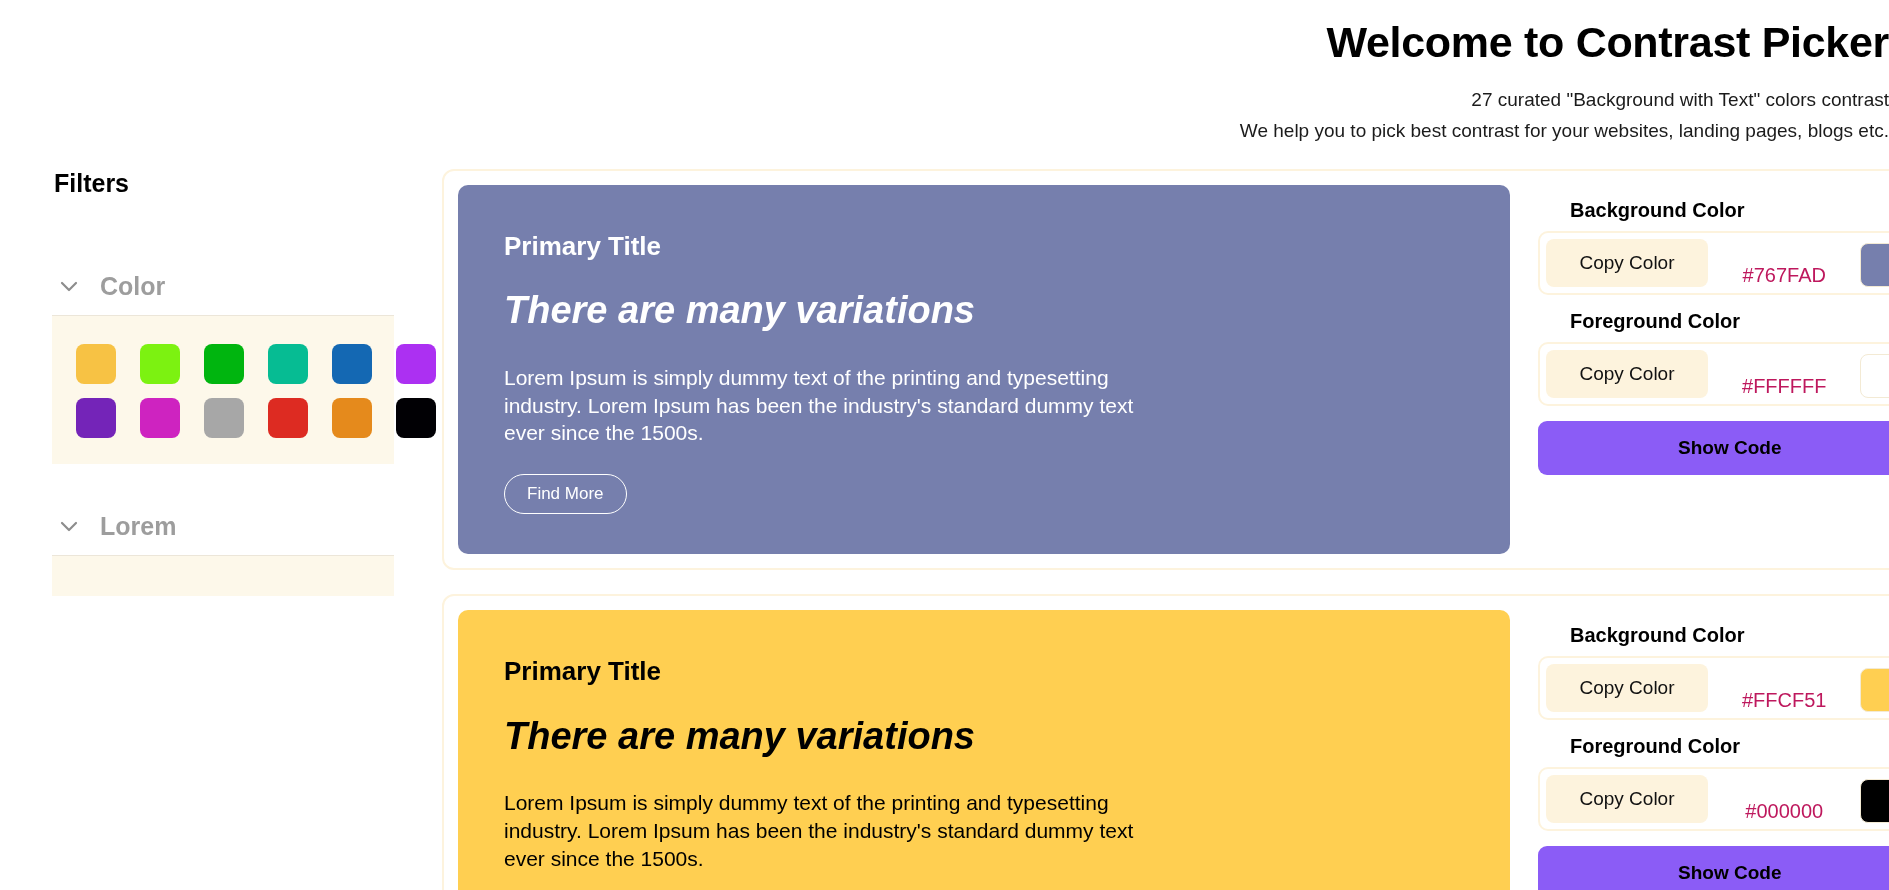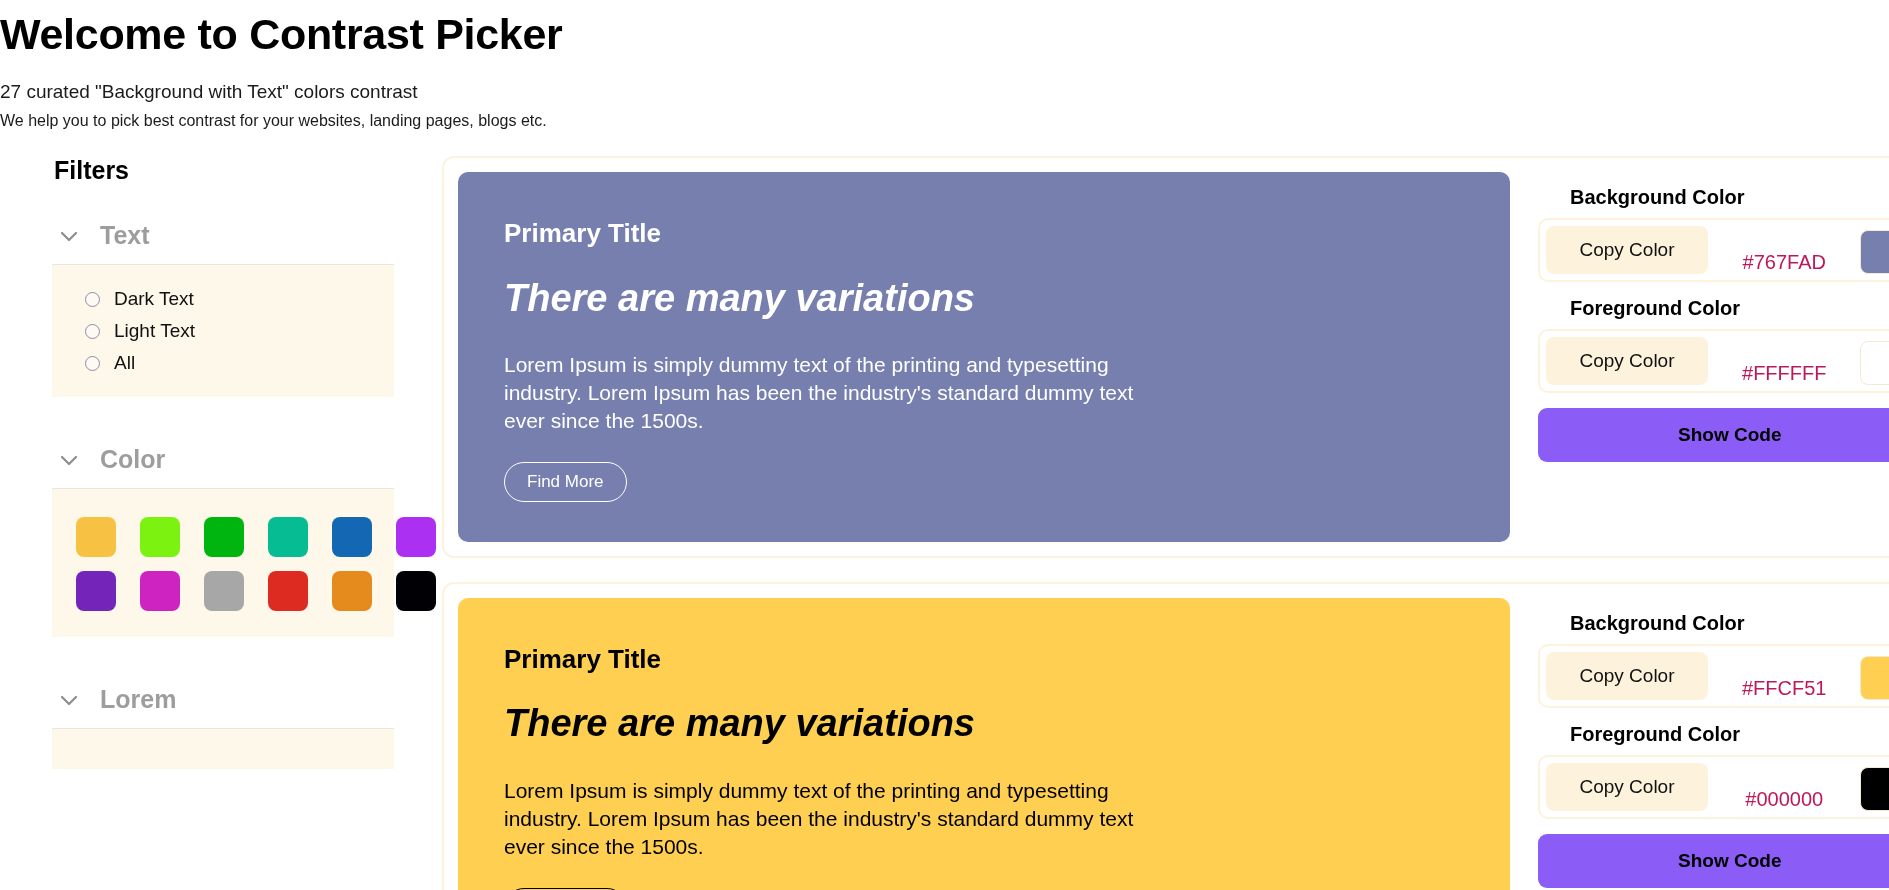--- a/index.html
+++ b/index.html
@@ -8,38 +8,38 @@
     height: 890px;
     overflow: hidden;
     background: #ffffff;
     font-family: "Liberation Sans", sans-serif;
     color: #111111;
   }
 
   
   .page-header {
     width: 100%;
-    padding-top: 8px;
-    text-align: left;
+    padding-top: 16px;
+    text-align: right;
   }
   .page-title {
     font-size: 43px;
     font-weight: bold;
     letter-spacing: -0.3px;
     color: #000000;
     line-height: 1.25;
   }
   .page-subtitle {
     font-size: 19px;
     color: #1b1b1b;
     margin-top: 16px;
     line-height: 1.45;
   }
   .page-subtitle2 {
-    font-size: 16px;
+    font-size: 19px;
     color: #1b1b1b;
     margin-top: 4px;
     line-height: 1.45;
   }
 
   
   .layout {
     display: flex;
     align-items: flex-start;
     width: 1889px;
@@ -235,44 +235,20 @@
   <div class="page-title">Welcome to Contrast Picker</div>
   <div class="page-subtitle">27 curated "Background with Text" colors contrast</div>
   <div class="page-subtitle2">We help you to pick best contrast for your websites, landing pages, blogs etc.</div>
 </div>
 
 <div class="layout">
 
   <aside class="sidebar">
     <div class="filters-heading">Filters</div>
 
-    <div class="filter-section">
-      <div class="filter-section-header">
-        <span class="chevron">
-          <svg width="26" height="26" viewBox="0 0 26 26">
-              <path d="M6 10 L13 17 L20 10" fill="none" stroke="#8d8d8d" stroke-width="2.2" stroke-linecap="round" stroke-linejoin="round"></path>
-            </svg>
-        </span>
-        <span class="filter-section-title">Text</span>
-      </div>
-      <div class="filter-body">
-        <div class="radio-row">
-          <span class="radio-dot"></span>
-          <span class="radio-label">Dark Text</span>
-        </div>
-        <div class="radio-row">
-          <span class="radio-dot"></span>
-          <span class="radio-label">Light Text</span>
-        </div>
-        <div class="radio-row">
-          <span class="radio-dot"></span>
-          <span class="radio-label">All</span>
-        </div>
-      </div>
-    </div>
 
     <div class="section-gap"></div>
 
     <div class="filter-section">
       <div class="filter-section-header">
         <span class="chevron">
           <svg width="26" height="26" viewBox="0 0 26 26">
               <path d="M6 10 L13 17 L20 10" fill="none" stroke="#8d8d8d" stroke-width="2.2" stroke-linecap="round" stroke-linejoin="round"></path>
             </svg>
         </span>

